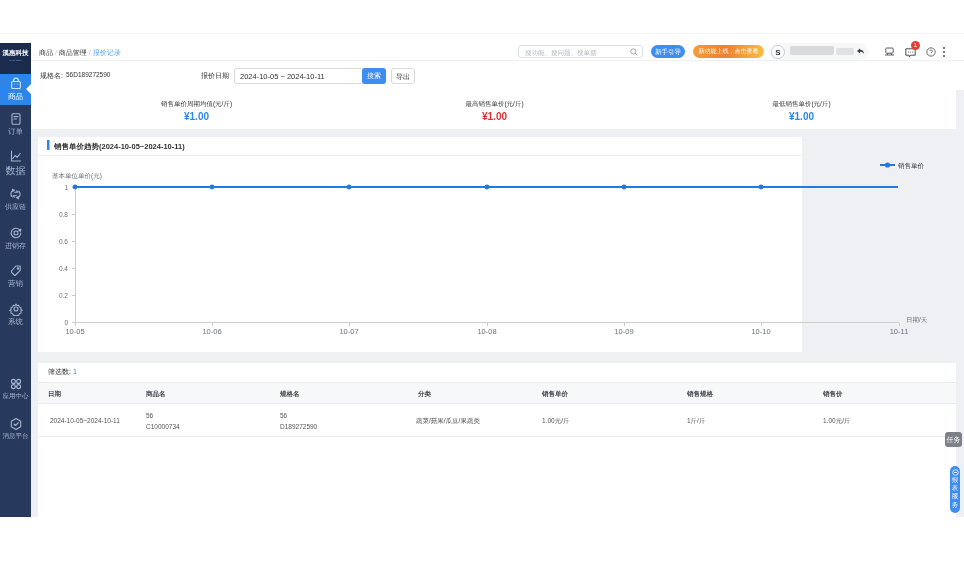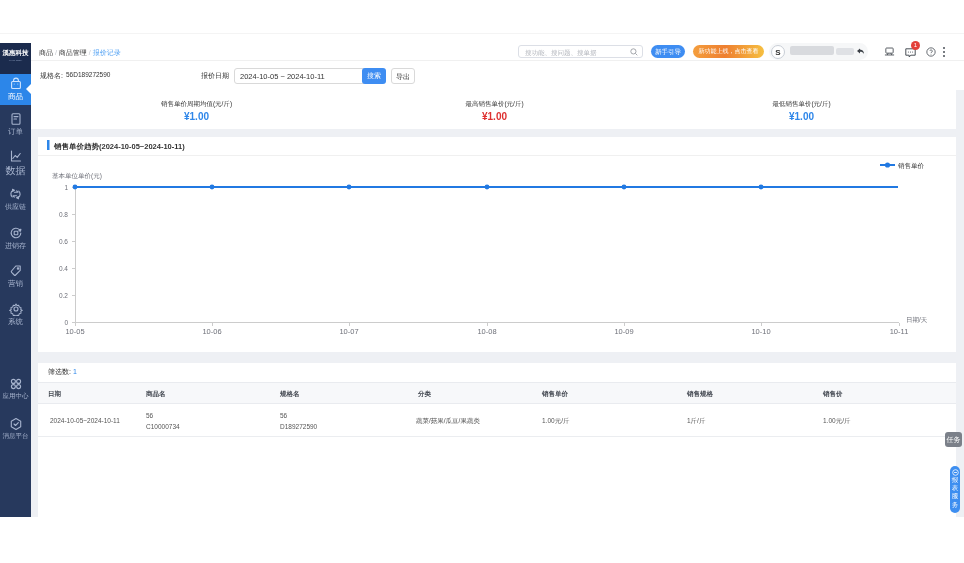--- a/index.html
+++ b/index.html
@@ -161,21 +161,21 @@
   <div class="abs" style="left:0;top:47px;width:933px;height:427px;background:#eef0f4">
     <div class="abs" style="left:0;top:0;width:925px;height:39px;background:#fff"></div>
 
     <div class="abs" style="left:10px;top:10px;width:311px;text-align:center;font-size:6.5px;color:#333">销售单价周期均值(元/斤)</div>
     <div class="abs" style="left:10px;top:21px;width:311px;text-align:center;font-size:10px;font-weight:bold;color:#2e86e9">¥1.00</div>
     <div class="abs" style="left:308px;top:10px;width:311px;text-align:center;font-size:6.5px;color:#333">最高销售单价(元/斤)</div>
     <div class="abs" style="left:308px;top:21px;width:311px;text-align:center;font-size:10px;font-weight:bold;color:#de3030">¥1.00</div>
     <div class="abs" style="left:615px;top:10px;width:311px;text-align:center;font-size:6.5px;color:#333">最低销售单价(元/斤)</div>
     <div class="abs" style="left:615px;top:21px;width:311px;text-align:center;font-size:10px;font-weight:bold;color:#2e86e9">¥1.00</div>
 
-    <div class="abs" style="left:7px;top:47px;width:918px;height:215px;background:#fff">
+    <div class="abs" style="left:7px;top:47px;width:764px;height:215px;background:#fff">
       <svg width="918" height="215" viewBox="0 0 918 215" style="font-family:'Liberation Sans',sans-serif">
         <rect x="9" y="3" width="2.5" height="10" fill="#2c86e9"></rect>
         <text x="16" y="11.5" font-size="7.5" font-weight="bold" fill="#333">销售单价趋势(2024-10-05~2024-10-11)</text>
         <line x1="0" y1="18.5" x2="918" y2="18.5" stroke="#f0f0f0" stroke-width="1"></line>
 
         <line x1="842" y1="28" x2="857" y2="28" stroke="#2179e2" stroke-width="2"></line>
         <circle cx="849.5" cy="28" r="2.6" fill="#2179e2"></circle>
         <text x="860" y="30.5" font-size="6.5" fill="#333">销售单价</text>
 
         <text x="14" y="41" font-size="6.5" fill="#6e7079">基本单位单价(元)</text>

